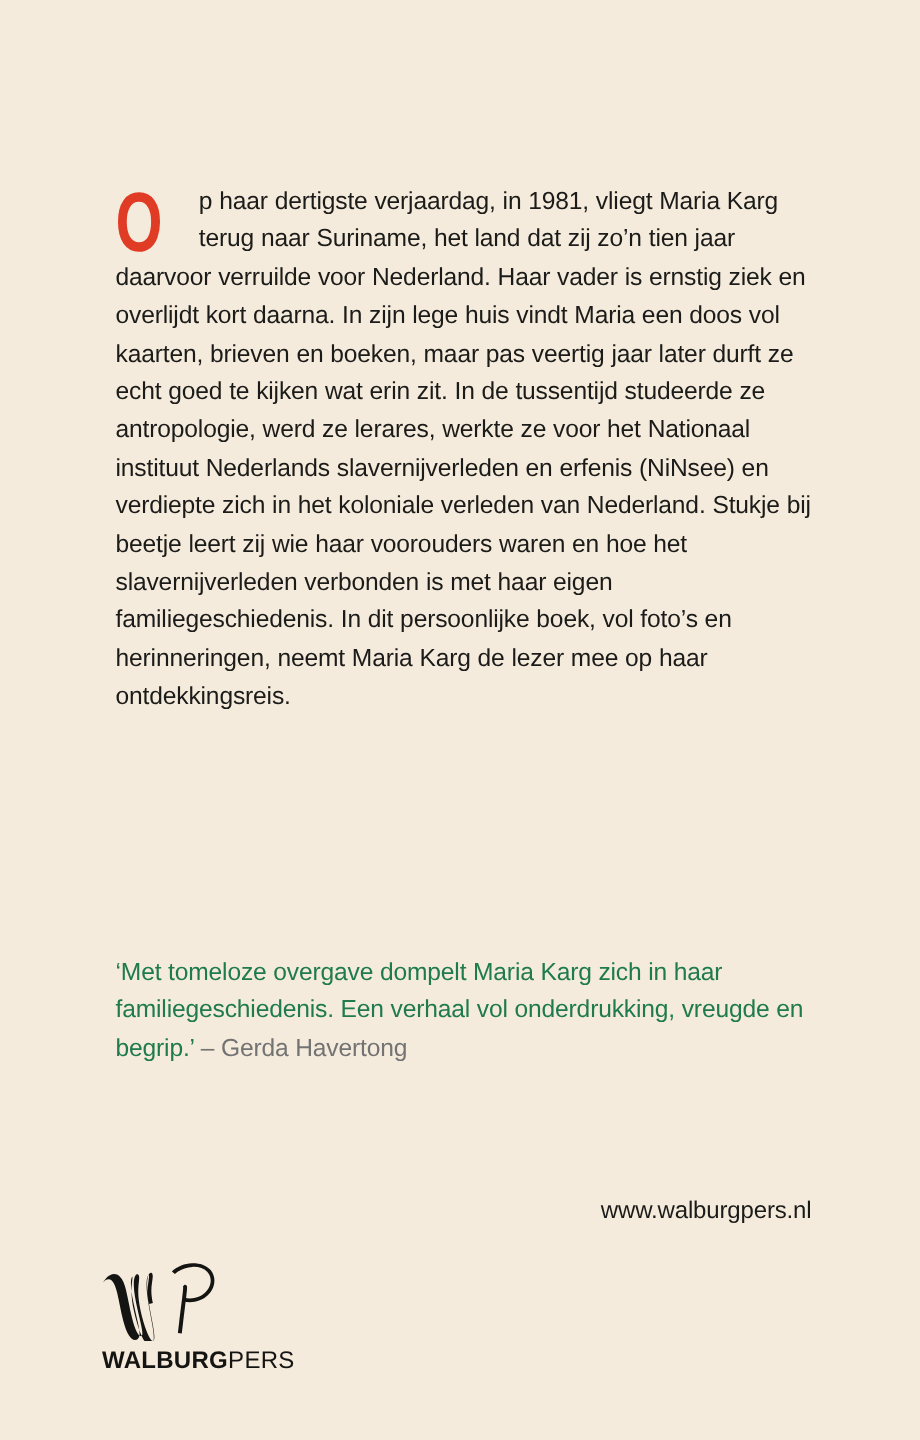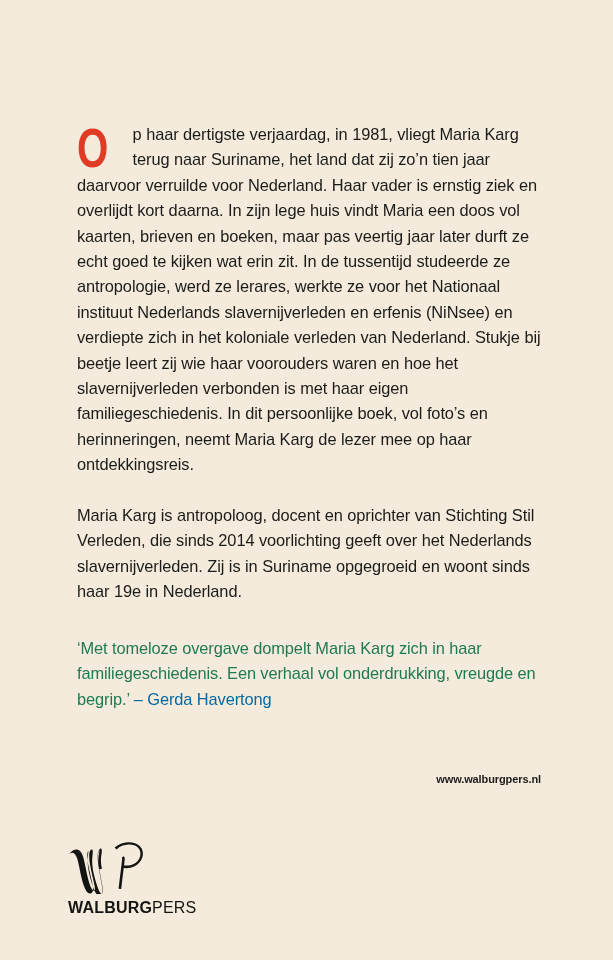--- a/index.html
+++ b/index.html
@@ -72,35 +72,34 @@
     letter-spacing: -0.1px;
     color: #1f7a4d;
     margin: 0;
   }
 
   .quote-text {
     color: #1f7a4d;
   }
 
   .quote-attrib {
-    color: #0369a1;
+    color: #737373;
     white-space: nowrap;
   }
 
   
   .site-url {
     position: absolute;
     right: 72px;
-    top: 770px;
-    font-size: 11px;
+    top: 799px;
+    font-size: 16px;
     line-height: 18px;
     letter-spacing: -0.1px;
     color: #1b1b19;
     text-decoration: none;
-    font-weight: bold;
   }
 
   
   .logo {
     position: absolute;
     left: 68px;
     top: 840px;
     width: 118px;
   }
 
@@ -130,21 +129,20 @@
 </style>
 </head>
 <body>
 
 <div class="page">
 
   <div class="copy-block">
 
     <p class="body-para"><span class="dropcap">O</span><span>p haar dertigste verjaardag, in 1981, vliegt Maria Karg terug naar Suriname, het land dat zij zo’n tien jaar daarvoor verruilde voor Nederland. Haar vader is ernstig ziek en overlijdt kort daarna. In zijn lege huis vindt Maria een doos vol kaarten, brieven en boeken, maar pas veertig jaar later durft ze echt goed te kijken wat erin zit. In de tussentijd studeerde ze antropologie, werd ze lerares, werkte ze voor het Nationaal instituut Nederlands slavernijverleden en erfenis (NiNsee) en verdiepte zich in het koloniale verleden van Nederland. Stukje bij beetje leert zij wie haar voorouders waren en hoe het slavernijverleden verbonden is met haar eigen familiegeschiedenis. In dit persoonlijke boek, vol foto’s en herinneringen, neemt Maria Karg de lezer mee op haar ontdekkingsreis.</span></p>
 
-    <p class="body-para">Maria Karg is antropoloog, docent en oprichter van Stichting Stil Verleden, die sinds 2014 voorlichting geeft over het Nederlands slavernijverleden. Zij is in Suriname opgegroeid en woont sinds haar 19e in Nederland.</p>
 
   </div>
 
   <p class="quote-block"><span class="quote-text">‘Met tomeloze overgave dompelt Maria Karg zich in haar familiegeschiedenis. Een verhaal vol onderdrukking, vreugde en begrip.’ </span><span class="quote-attrib">– Gerda Havertong</span></p>
 
   <a class="site-url" href="#">www.walburgpers.nl</a>
 
   <div class="logo">
 
     <svg class="logo-mark" viewBox="0 0 86 54" aria-hidden="true">

